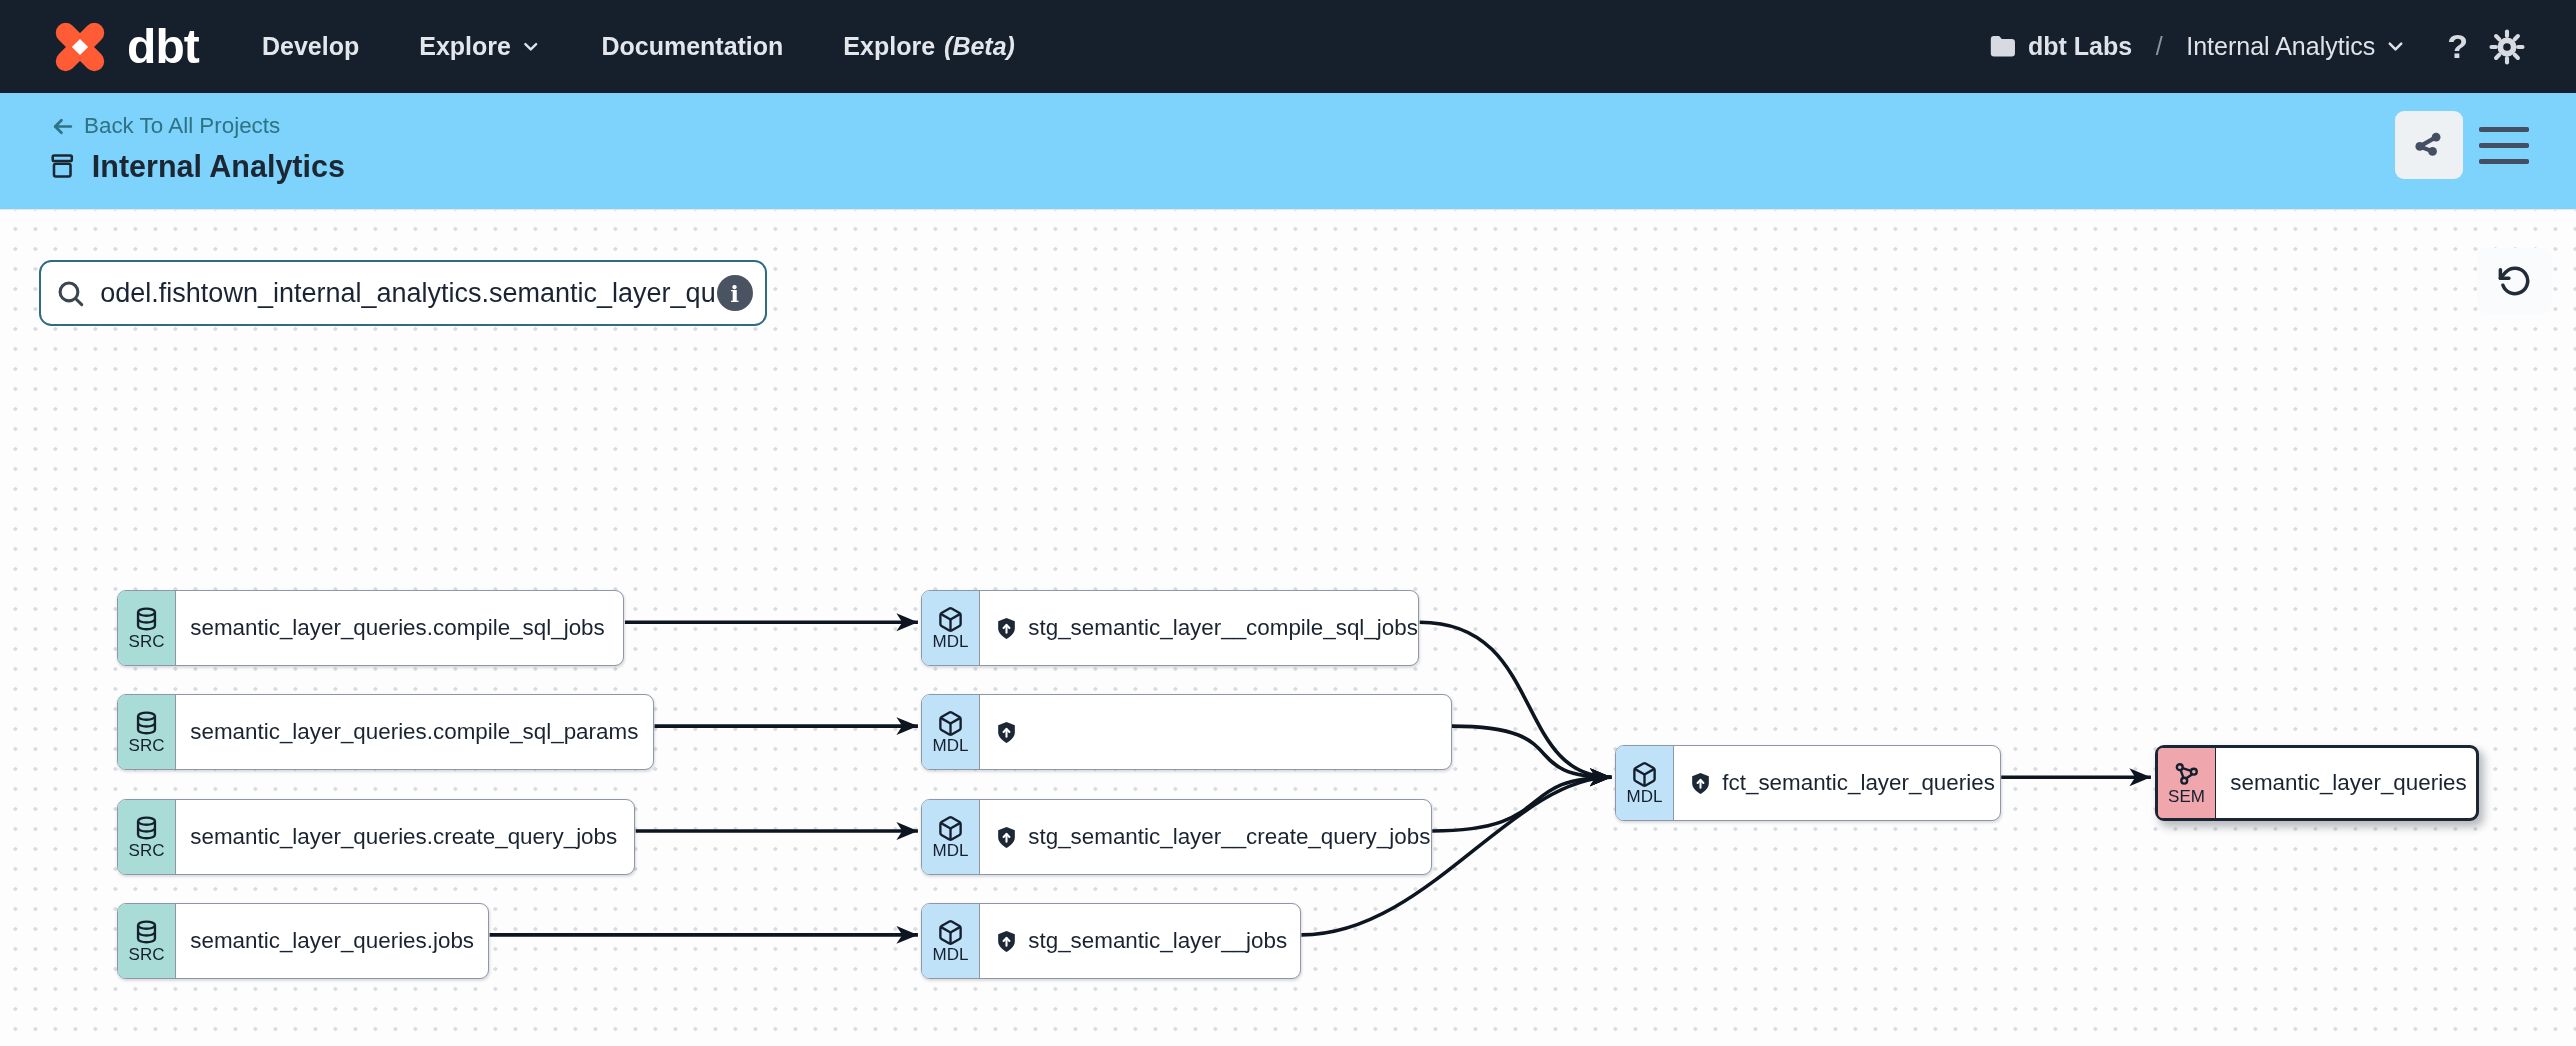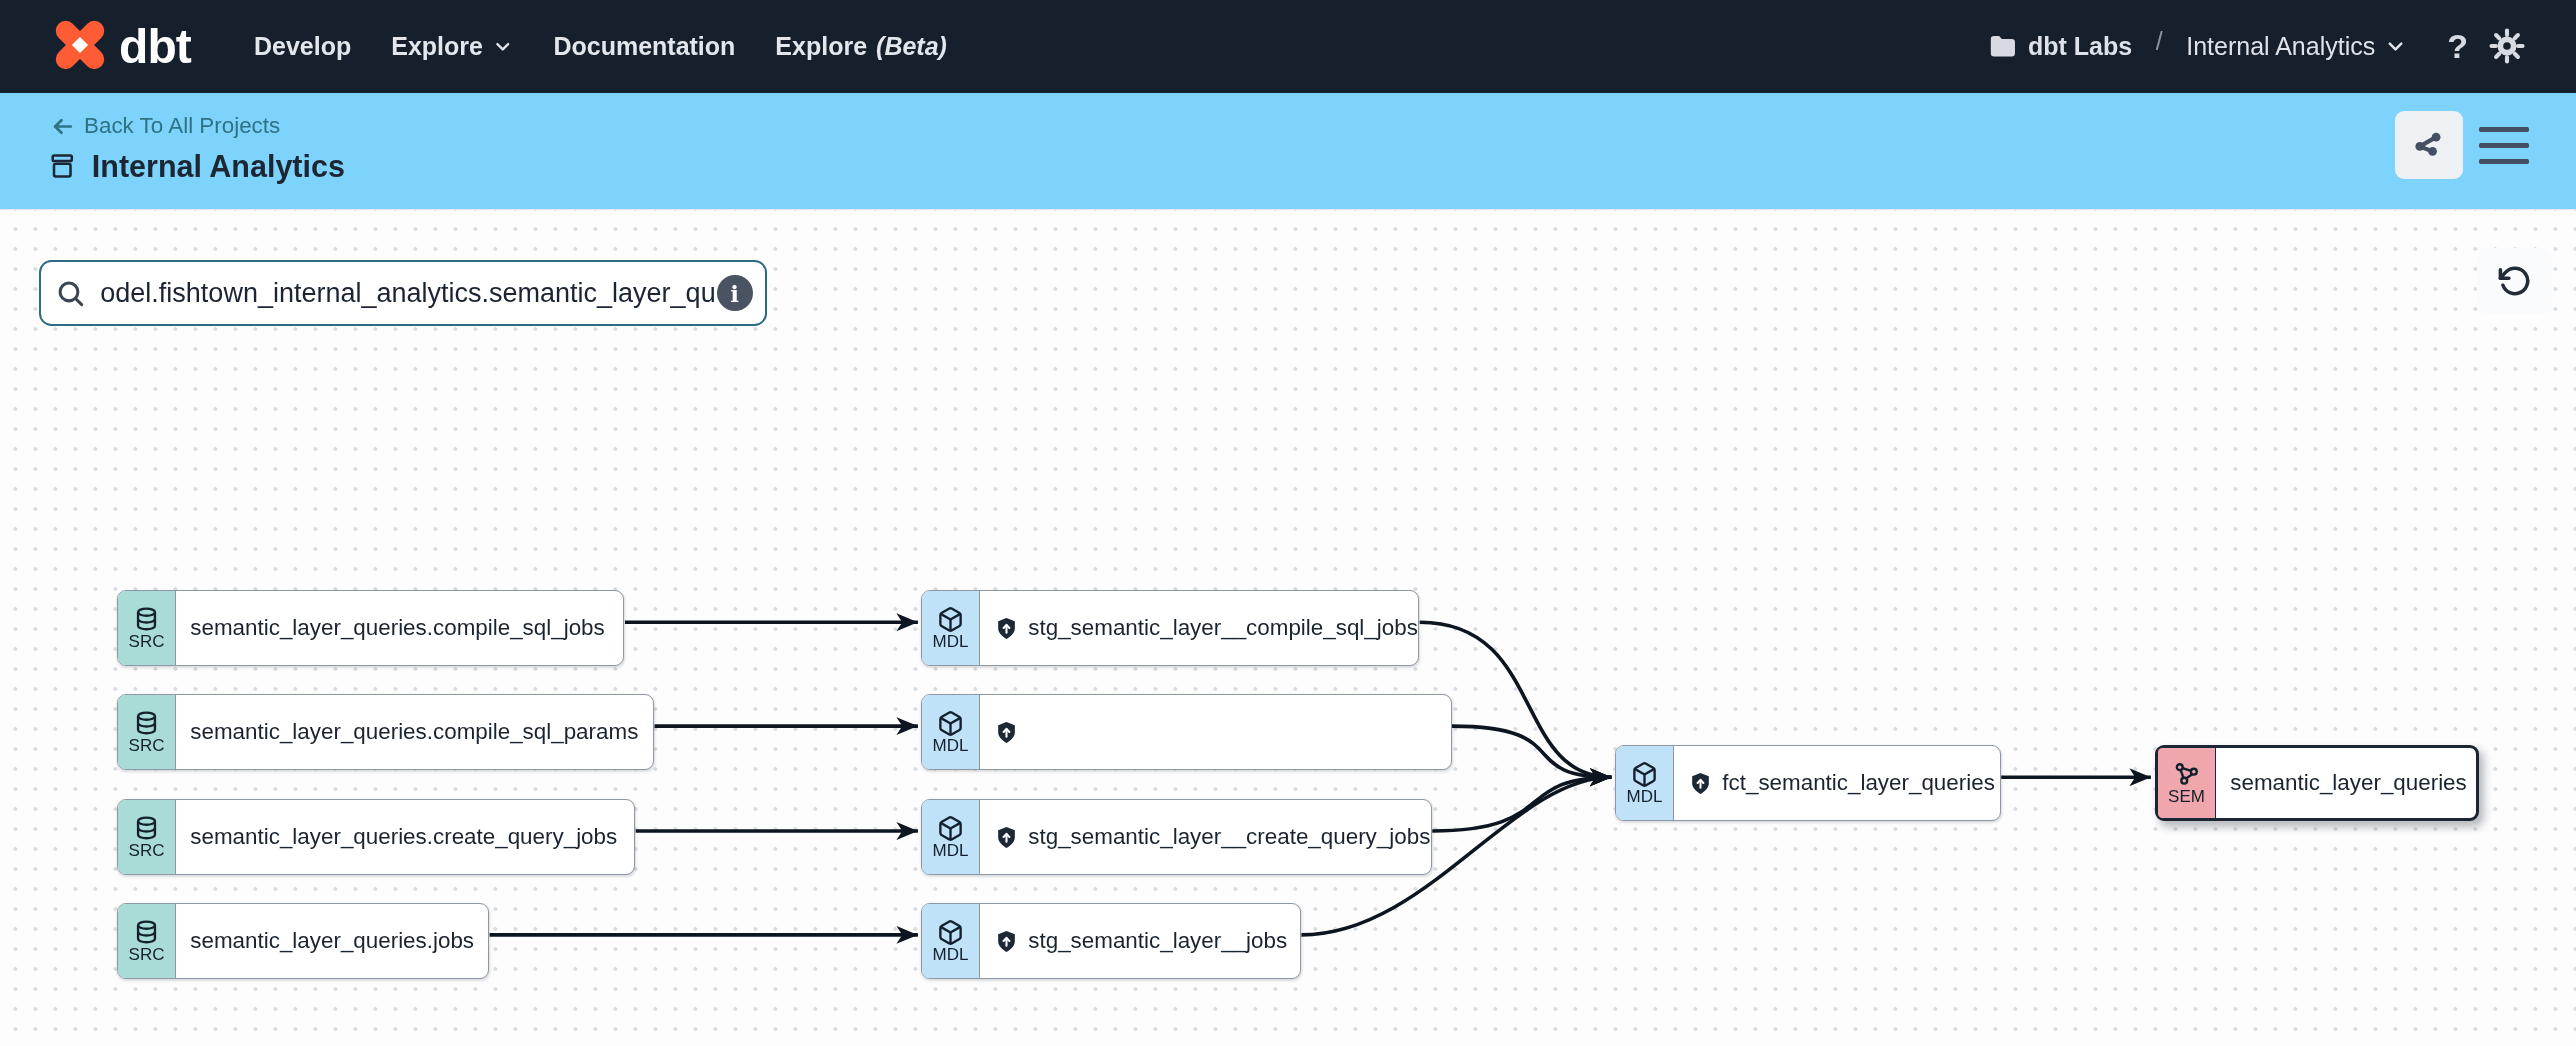--- a/index.html
+++ b/index.html
@@ -5,26 +5,26 @@
   html,body{margin:0;padding:0;}
   body{
     width:2576px;height:1047px;overflow:hidden;background:#ffffff;
     font-family:"Liberation Sans", sans-serif;color:#1a2430;position:relative;
   }
   
   .topnav{
     height:93px;background:#16202d;display:flex;align-items:center;
     padding:0 50px 0 54px;box-sizing:border-box;
   }
-  .brand{display:flex;align-items:flex-start;gap:13px;margin-right:63px;}
+  .brand{display:flex;align-items:center;gap:21px;margin-right:63px;}
   .brand-word{color:#ffffff;font-size:48px;font-weight:bold;letter-spacing:-0.9px;}
-  .nav-items{display:flex;align-items:center;gap:40px;}
+  .nav-items{display:flex;align-items:center;gap:60px;}
   .nav-item{color:#e3e7ec;font-size:25px;font-weight:bold;display:flex;align-items:center;gap:9px;cursor:pointer;white-space:nowrap;}
   .nav-item .suffix{font-style:italic;}
-  .nav-right{margin-left:auto;display:flex;gap:20px;color:#dfe3e9;font-size:25px;}
+  .nav-right{margin-left:auto;display:flex;align-items:center;gap:20px;color:#dfe3e9;font-size:25px;}
   .acct-org{font-weight:bold;display:flex;align-items:center;gap:10.8px;white-space:nowrap;}
   .acct-sep{color:#8a93a2;margin:0 3.6px;}
   .acct-project{display:flex;align-items:center;gap:9px;white-space:nowrap;cursor:pointer;}
   .help-q{font-size:34px;font-weight:bold;color:#d7dbe1;margin-left:20px;cursor:pointer;}
   
   .pagehead{height:117px;background:#7dd3fc;position:relative;border-bottom:0.9px solid #e3e6ea;box-sizing:border-box;}
   .back-link{position:absolute;left:50px;top:20px;color:#2e7383;font-size:22.4px;display:flex;align-items:center;gap:9px;cursor:pointer;}
   .title-row{position:absolute;left:47px;top:56px;display:flex;align-items:center;gap:14.3px;}
   .page-title{font-size:30.5px;font-weight:bold;color:#1c2733;}
   .lineage-btn{position:absolute;left:2395px;top:18px;width:68px;height:68px;background:#eef1f4;border-radius:9px;display:flex;align-items:center;justify-content:center;cursor:pointer;}

